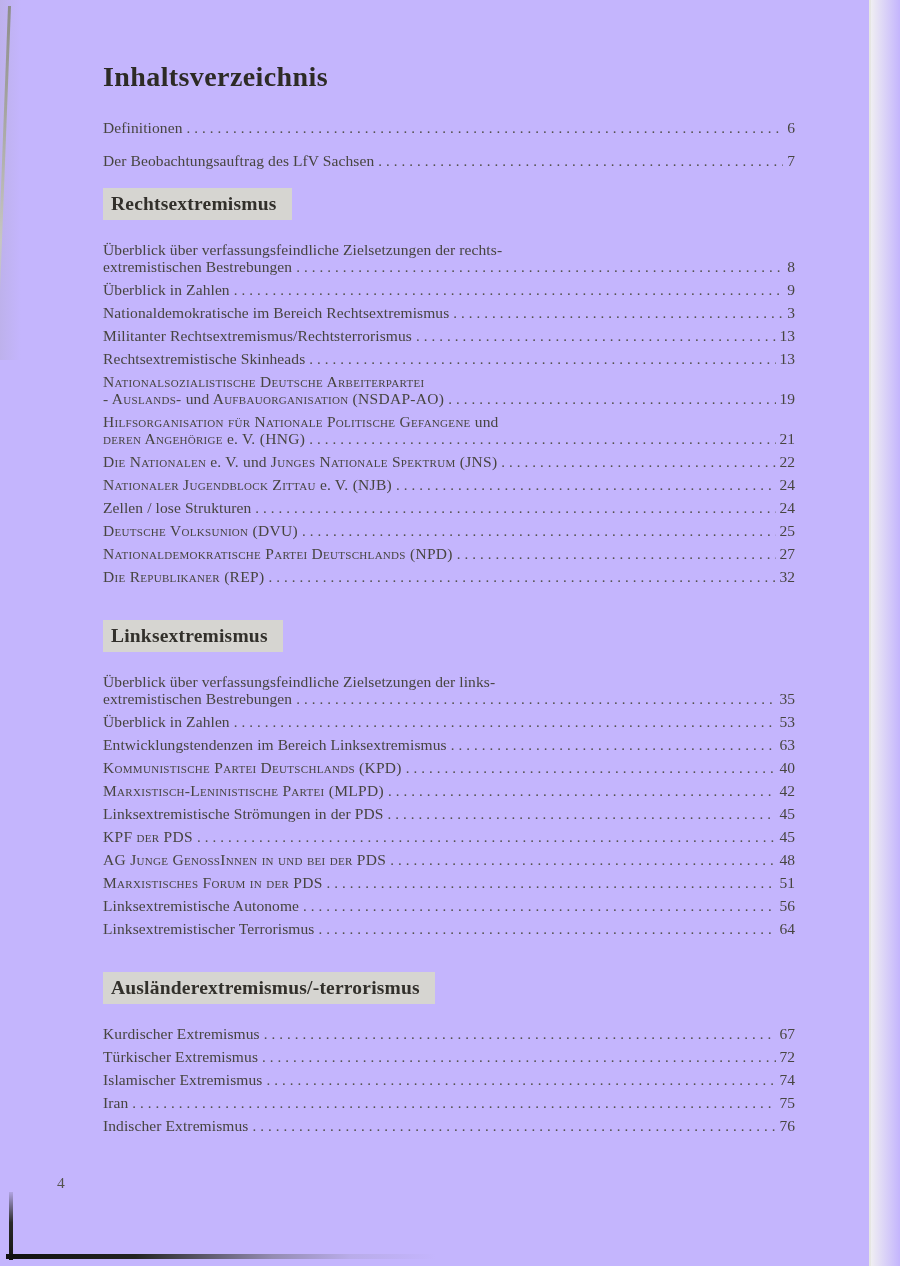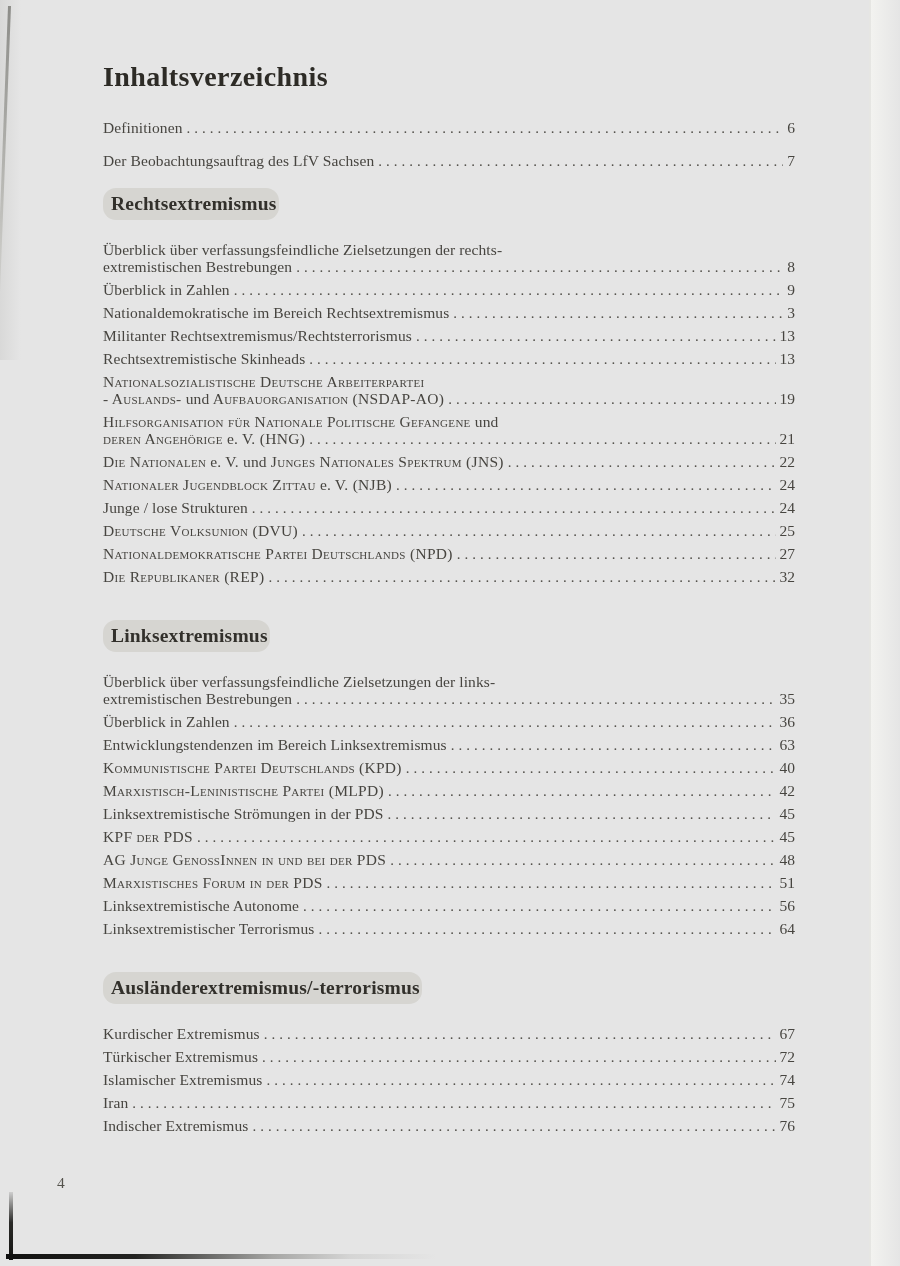--- a/index.html
+++ b/index.html
@@ -1,19 +1,19 @@
 <!DOCTYPE html>
 <html><head>
 <meta charset="utf-8">
 <style>
   html,body{margin:0;padding:0;background:#ffffff;}
   .page{
     position:relative;
     width:900px;height:1266px;
-    background:#e5e5e5;
+    background:#c4b5fd;
     overflow:hidden;
     font-family:"Liberation Serif","DejaVu Serif",serif;
     color:#474540;
   }
   
   .fold-line{
     position:absolute;left:8px;top:6px;width:3px;height:335px;
     background:linear-gradient(to bottom,#8d8d89 0%,#a8a8a4 35%,#c6c6c2 70%,rgba(198,198,194,0) 100%);
     transform:rotate(2.2deg);transform-origin:top left;
   }
@@ -59,24 +59,23 @@
   }
   .pg{flex:0 0 auto;margin-left:1px;color:#474540;}
   .toc-section{margin-top:34px;}
   .toc-section.first{margin-top:17px;}
   .section-heading{
     display:table;
     background:#d6d5d1;
     color:#32302b;
     font-weight:bold;
     font-size:19.5px;line-height:23px;
-    padding:4px 2px 5px 8px;
+    padding:4px 15px 5px 8px;
     margin:0 0 21px 0;
     letter-spacing:0.2px;
-    border-radius:13px;
   }
   .folio{
     position:absolute;left:57px;top:1174px;
     font-size:15.5px;color:#54524c;
   }
 </style>
 </head>
 <body>
 
 <div class="page">
@@ -154,35 +153,35 @@
           <div class="toc-item">
             <div class="toc-line"><span class="lbl"><span class="seg-sc">Hilfsorganisation für Nationale Politische Gefangene </span><span class="seg-lc">und</span></span></div>
             <div class="toc-line last">
               <span class="lbl"><span class="seg-sc">deren Angehörige </span><span class="seg-lc">e.</span><span class="seg-sc"> V. (HNG) </span></span>
               <span class="dots"></span>
               <span class="pg">21</span>
             </div>
           </div>
           <div class="toc-item">
             <div class="toc-line last">
-              <span class="lbl"><span class="seg-sc">Die Nationalen </span><span class="seg-lc">e.</span><span class="seg-sc"> V. </span><span class="seg-lc">und</span><span class="seg-sc"> Junges Nationales Spektrum (JNS)</span></span>
+              <span class="lbl"><span class="seg-sc">Die Nationalen </span><span class="seg-lc">e.</span><span class="seg-sc"> V. </span><span class="seg-lc">und</span><span class="seg-sc"> Junges Nationale Spektrum (JNS)</span></span>
               <span class="dots"></span>
               <span class="pg">22</span>
             </div>
           </div>
           <div class="toc-item">
             <div class="toc-line last">
               <span class="lbl"><span class="seg-sc">Nationaler Jugendblock Zittau </span><span class="seg-lc">e.</span><span class="seg-sc"> V. (NJB)</span></span>
               <span class="dots"></span>
               <span class="pg">24</span>
             </div>
           </div>
           <div class="toc-item">
             <div class="toc-line last">
-              <span class="lbl"><span class="seg-n">Junge / lose Strukturen</span></span>
+              <span class="lbl"><span class="seg-n">Zellen / lose Strukturen</span></span>
               <span class="dots"></span>
               <span class="pg">24</span>
             </div>
           </div>
           <div class="toc-item">
             <div class="toc-line last">
               <span class="lbl"><span class="seg-sc">Deutsche Volksunion (DVU)</span></span>
               <span class="dots"></span>
               <span class="pg">25</span>
             </div>
@@ -209,21 +208,21 @@
             <div class="toc-line last">
               <span class="lbl"><span class="seg-n">extremistischen Bestrebungen</span></span>
               <span class="dots"></span>
               <span class="pg">35</span>
             </div>
           </div>
           <div class="toc-item">
             <div class="toc-line last">
               <span class="lbl"><span class="seg-n">Überblick in Zahlen</span></span>
               <span class="dots"></span>
-              <span class="pg">36</span>
+              <span class="pg">53</span>
             </div>
           </div>
           <div class="toc-item">
             <div class="toc-line last">
               <span class="lbl"><span class="seg-n">Entwicklungstendenzen im Bereich Linksextremismus</span></span>
               <span class="dots"></span>
               <span class="pg">63</span>
             </div>
           </div>
           <div class="toc-item">

